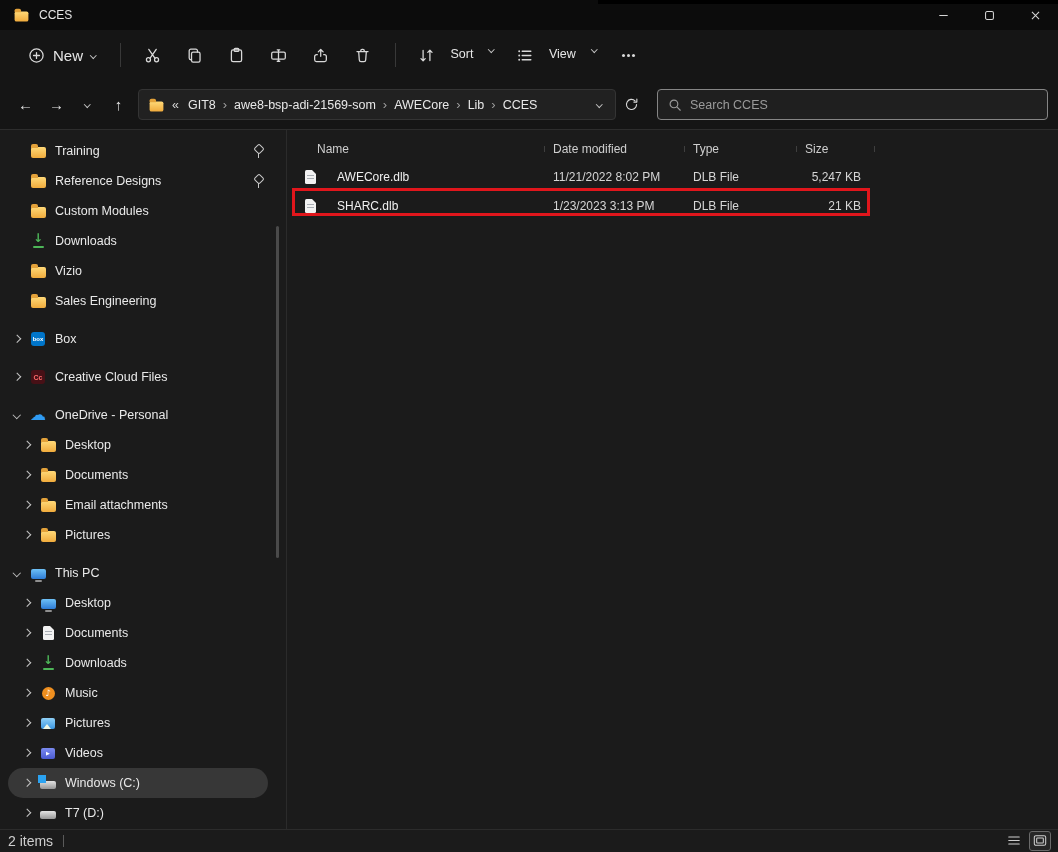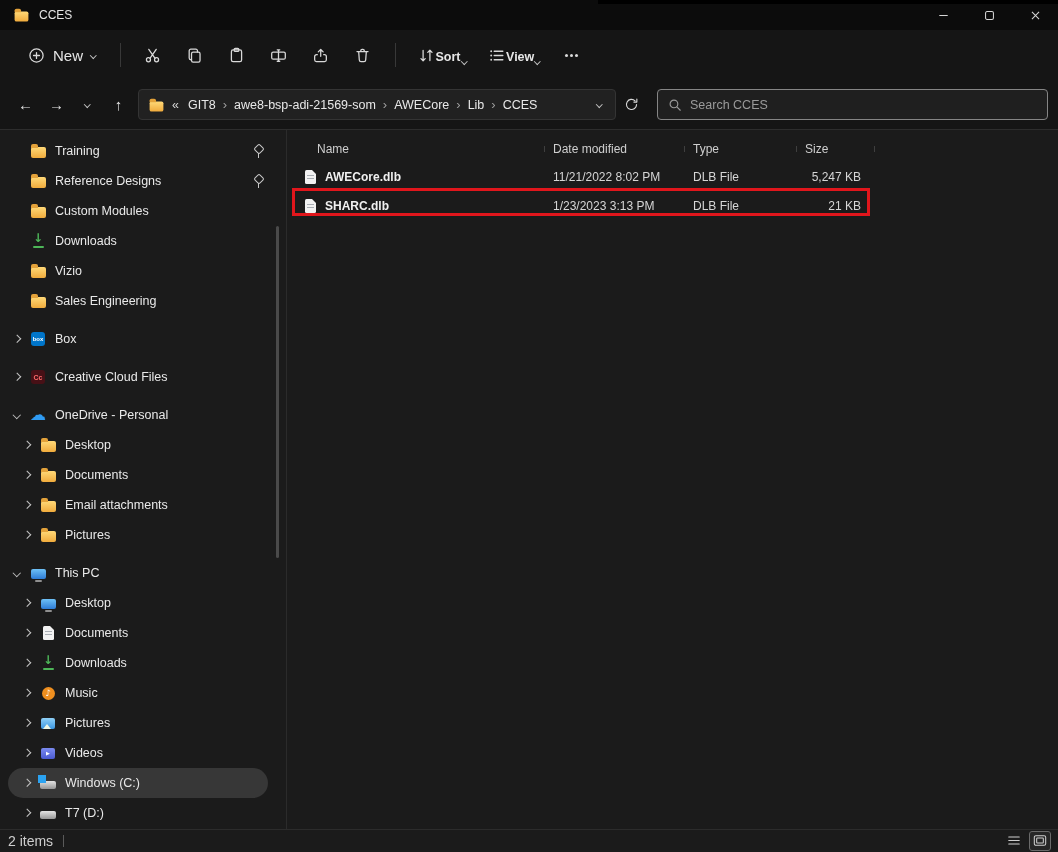--- a/index.html
+++ b/index.html
@@ -13,21 +13,21 @@
   
   .titlebar { height:30px; background:#0c0c0c; display:flex; align-items:center; padding-left:14px; }
   .title-text { margin-left:10px; font-size:12px; color:#e6e6e6; }
   .win-controls { margin-left:auto; display:flex; height:30px; }
   .wbtn { width:46px; height:30px; background:none; border:none; display:flex; align-items:center; justify-content:center; cursor:pointer; }
 
   
   .toolbar { height:50px; background:#151515; display:flex; align-items:center; padding:0 16px; gap:2px; }
   .btn-reset { background:transparent; border:none; color:#e6e6e6; cursor:pointer; border-radius:4px; }
   .new-btn { display:flex; align-items:center; gap:8px; font-size:15px; padding:8px 12px; }
-  .labeled-btn { display:flex; align-items:flex-end; gap:1px; font-size:12.5px; padding:8px 10px;font-weight:bold; }
+  .labeled-btn { display:flex; align-items:flex-start; gap:16px; font-size:12.5px; padding:8px 10px; }
   .tbtn { width:40px; height:34px; display:flex; align-items:center; justify-content:center; }
   .tdiv { width:1px; height:24px; background:#383838; margin:0 10px; }
   .more-dots { width:3px; height:3px; border-radius:50%; background:#dadada; box-shadow:-5px 0 0 #dadada, 5px 0 0 #dadada; display:inline-block; }
 
   .address-row { height:50px; background:#151515; border-bottom:1px solid #2d2d2d; display:flex; align-items:center; padding:0 10px; }
   .navbtn { width:31px; height:31px; display:flex; align-items:center; justify-content:center; background:none; border:none; color:#e3e3e3; font-size:15px; border-radius:4px; cursor:pointer; }
   .addressbar { width:478px; height:31px; margin-left:4px; background:#212121; border:1px solid #343434; border-radius:4px; display:flex; align-items:center; padding:0 10px; font-size:12.5px; color:#e8e8e8; }
   .crumb { padding:0 5px; white-space:nowrap; cursor:pointer; }
   .crumb-sep { color:#9f9f9f; padding:0 2px; font-size:13px; }
   .crumb-overflow { padding:0 4px 0 2px; color:#dcdcdc; }
@@ -98,21 +98,21 @@
       background-image:linear-gradient(90deg,transparent 44%,#1b1b1b 44% 56%,transparent 56%),linear-gradient(transparent 44%,#1b1b1b 44% 56%,transparent 56%); }
 
   
   .lrow { display:grid; grid-template-columns:248px 140px 112px 78px; align-items:center; }
   .lheader { height:26px; color:#cfcfcf; }
   .hcell { position:relative; font-size:12px; padding-left:8px; cursor:pointer; }
   .hcell.first { padding-left:20px; }
   .hcell::after { content:""; position:absolute; right:0; top:4px; bottom:4px; width:1px; background:#3f3f3f; }
   .frow { height:29px; cursor:pointer; }
   .cell { font-size:12px; color:#d6d6d6; padding-left:8px; white-space:nowrap; }
-  .cell.name { display:flex; align-items:center; gap:9px; color:#f0f0f0;font-weight:bold; }
+  .cell.name { display:flex; align-items:center; gap:21px; color:#f0f0f0; }
   .cell.size { text-align:right; padding-right:14px; }
   .annotation-box { position:absolute; left:5px; top:58px; width:578px; height:28px; border:3px solid #e1161c; pointer-events:none; }
 
   
   .statusbar { height:22px; background:#1b1b1b; border-top:1px solid #2c2c2c; display:flex; align-items:center; padding:0 8px; font-size:14px; color:#cfcfcf; }
   .sdiv { width:1px; height:12px; background:#5a5a5a; margin-left:10px; }
   .status-views { margin-left:auto; display:flex; gap:6px; align-items:center; }
   .svbtn { width:20px; height:18px; display:flex; align-items:center; justify-content:center; background:none; border:none; cursor:pointer; }
   .svbtn.active { outline:1px solid #6a6a6a; border-radius:2px; background:#262626; }
 

